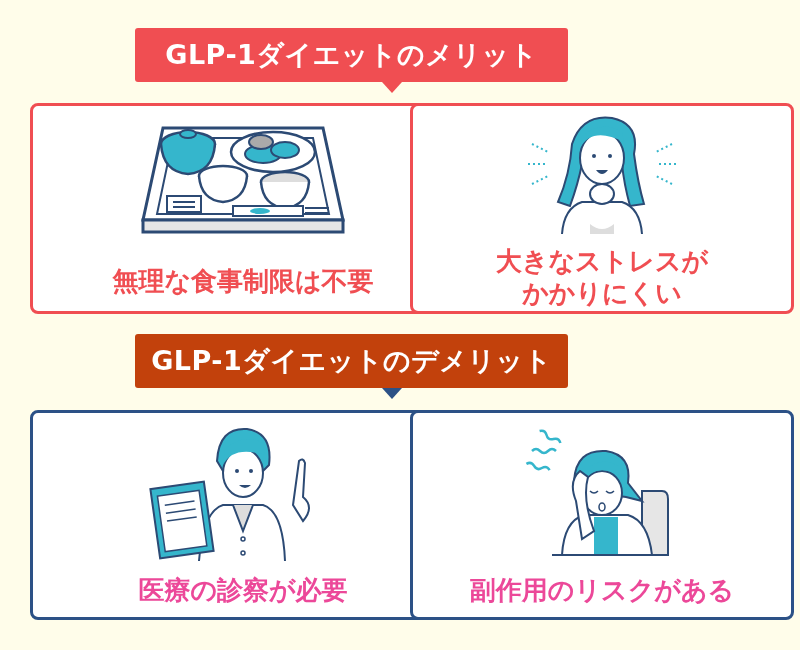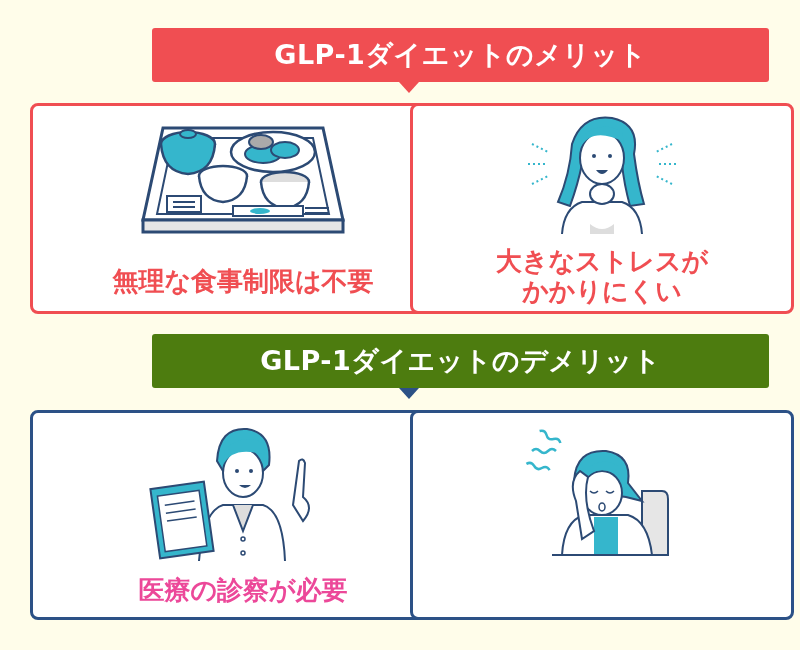--- a/index.html
+++ b/index.html
@@ -1,20 +1,20 @@
 <!DOCTYPE html>
 <html><head>
 <meta charset="utf-8">
 <style>
   html,body{margin:0;padding:0;}
   body{width:800px;height:650px;background:#fffdea;position:relative;overflow:hidden;font-family:"DejaVu Sans","Liberation Sans",sans-serif;}
-  .banner{position:absolute;left:152px;width:617px;height:54px;border-radius:3px;color:#fff;font-weight:bold;font-size:27px;display:flex;align-items:center;justify-content:center;letter-spacing:0.5px;}
+  .banner{position:absolute;left:135px;width:433px;height:54px;border-radius:3px;color:#fff;font-weight:bold;font-size:27px;display:flex;align-items:center;justify-content:center;letter-spacing:0.5px;}
   .banner:after{content:"";position:absolute;left:247px;bottom:-11px;border-left:10px solid transparent;border-right:10px solid transparent;border-top:11px solid var(--c);}
   .banner.red{top:28px;background:#f04e52;--c:#f04e52;}
-  .banner.blue{top:334px;background:#4d7c0f;--c:#2c5186;}
+  .banner.blue{top:334px;background:#c2410c;--c:#2c5186;}
   .card{position:absolute;width:426px;height:205px;background:#fff;border:3px solid;border-radius:8px;box-sizing:border-box;}
   .card.red{border-color:#f04e52;top:103px;height:211px;}
   .card.blue{border-color:#2c5186;top:410px;height:210px;}
   .card.l{left:30px;}
   .card.r{left:410px;width:384px;}
   .illus{position:absolute;left:50%;transform:translateX(-50%);top:8px;}
   .label{position:absolute;left:0;right:0;text-align:center;font-weight:bold;font-size:26px;line-height:34px;}
   .card.red .label{color:#f04e52;}
   .card.blue .label{color:#ec4899;}
 </style>
@@ -66,21 +66,21 @@
     <g stroke="#35b6cc" stroke-width="2" stroke-dasharray="2 3">
       <line x1="20" y1="30" x2="36" y2="38"></line>
         <line x1="16" y1="50" x2="34" y2="50"></line>
         <line x1="20" y1="70" x2="36" y2="62"></line>
       <line x1="160" y1="30" x2="144" y2="38"></line>
         <line x1="164" y1="50" x2="146" y2="50"></line>
         <line x1="160" y1="70" x2="144" y2="62"></line>
     </g>
   </svg>
   <div class="label" style="top:138px;">大きなストレスが</div>
-  <div class="label" style="top:170px;font-family:Liberation Mono, monospace;">かかりにくい</div>
+  <div class="label" style="top:170px;">かかりにくい</div>
 </div>
 
 <div class="banner blue">
   <span>GLP-1ダイエットのデメリット</span>
 </div>
 
 <div class="card blue l">
   <svg class="illus" width="200" height="140" viewBox="0 0 200 140">
     <path d="M56,140 Q60,90 80,84 L120,84 Q140,90 142,140" fill="#fff" stroke="#2c4a74" stroke-width="2"></path>
     <path d="M90,84 L100,110 L110,84" fill="#ddd" stroke="#2c4a74" stroke-width="2"></path>
@@ -116,13 +116,14 @@
     <path d="M104,70 Q108,74 112,70" fill="none" stroke="#2c4a74" stroke-width="1.5"></path>
     <ellipse cx="100" cy="86" rx="3" ry="4" fill="#fff" stroke="#2c4a74" stroke-width="1.5"></ellipse>
     <path d="M74,80 Q66,60 78,50 L86,56 Q80,78 92,110 L80,118Z" fill="#fff" stroke="#2c4a74" stroke-width="2"></path>
     <line x1="50" y1="134" x2="156" y2="134" stroke="#2c4a74" stroke-width="2"></line>
     <g fill="none" stroke="#35b6cc" stroke-width="2.5">
       <path d="M30,30 q4,-4 8,0 q4,4 8,0 q4,-4 8,0"></path>
       <path d="M36,16 q4,-4 8,0 q4,4 8,0 q4,-4 8,0" transform="rotate(30 48 16)"></path>
       <path d="M24,46 q4,-4 8,0 q4,4 8,0 q4,-4 8,0" transform="rotate(15 36 46)"></path>
     </g>
   </svg>
+  <div class="label" style="top:160px;">副作用のリスクがある</div>
 </div>
 
 </body></html>

